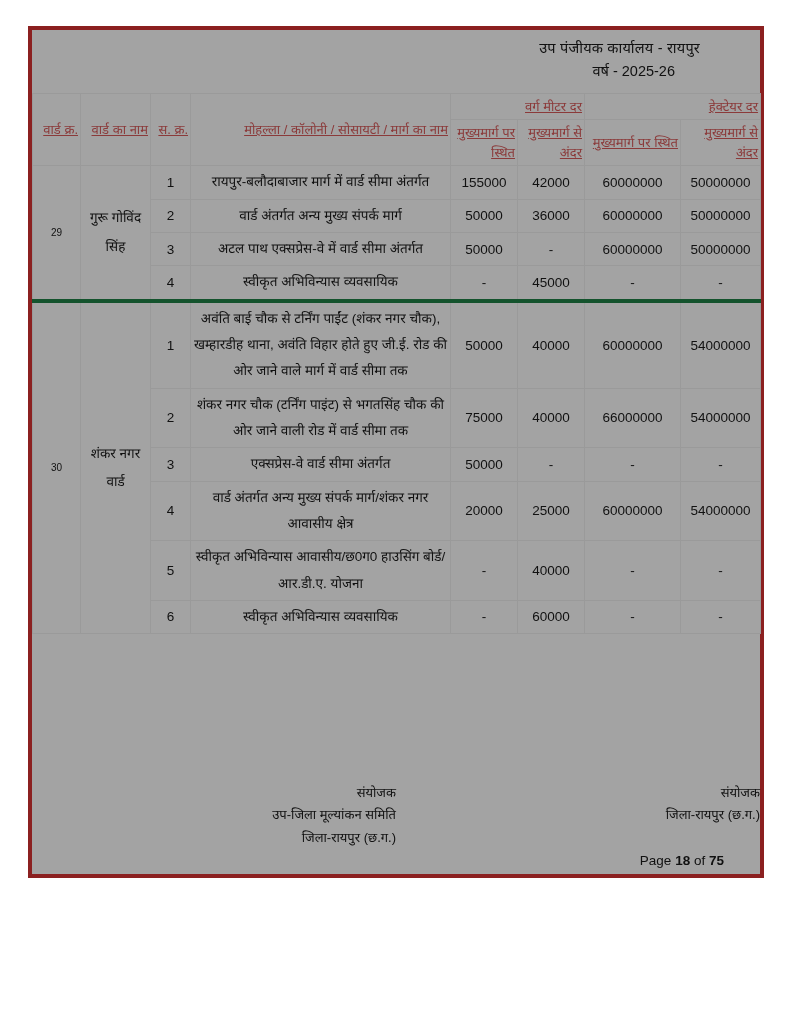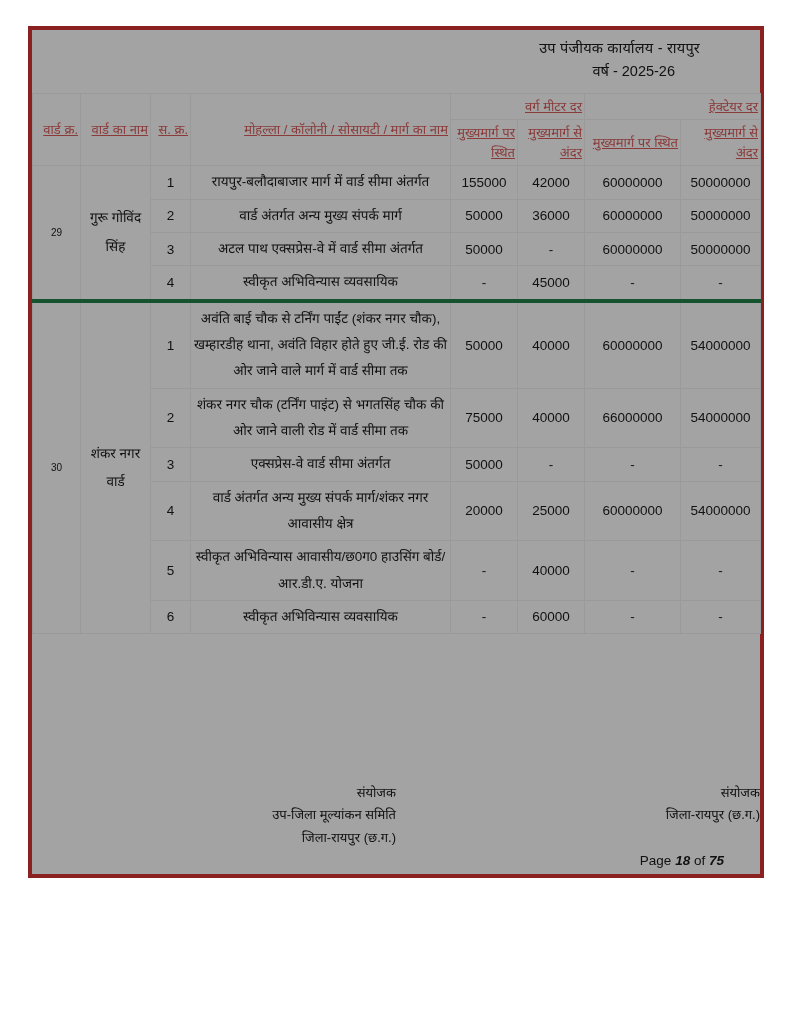--- a/index.html
+++ b/index.html
@@ -106,21 +106,21 @@
   }
   .sig .l1 { }
   .sig .l2 { }
   .sig .l3 { }
   .pagenum {
     position: absolute;
     right: 36px; bottom: 6px;
     font-size: 13.5px;
     color: #111;
   }
-  .pagenum b { font-weight: bold; font-style: italic; }
+  .pagenum b { font-weight: bold; }
 </style>
 </head>
 <body>
 
 <div class="page">
 
   <div class="doc-head">
     <div class="line1">उप पंजीयक कार्यालय - रायपुर</div>
     <div class="line2">वर्ष - 2025-26</div>
   </div>

